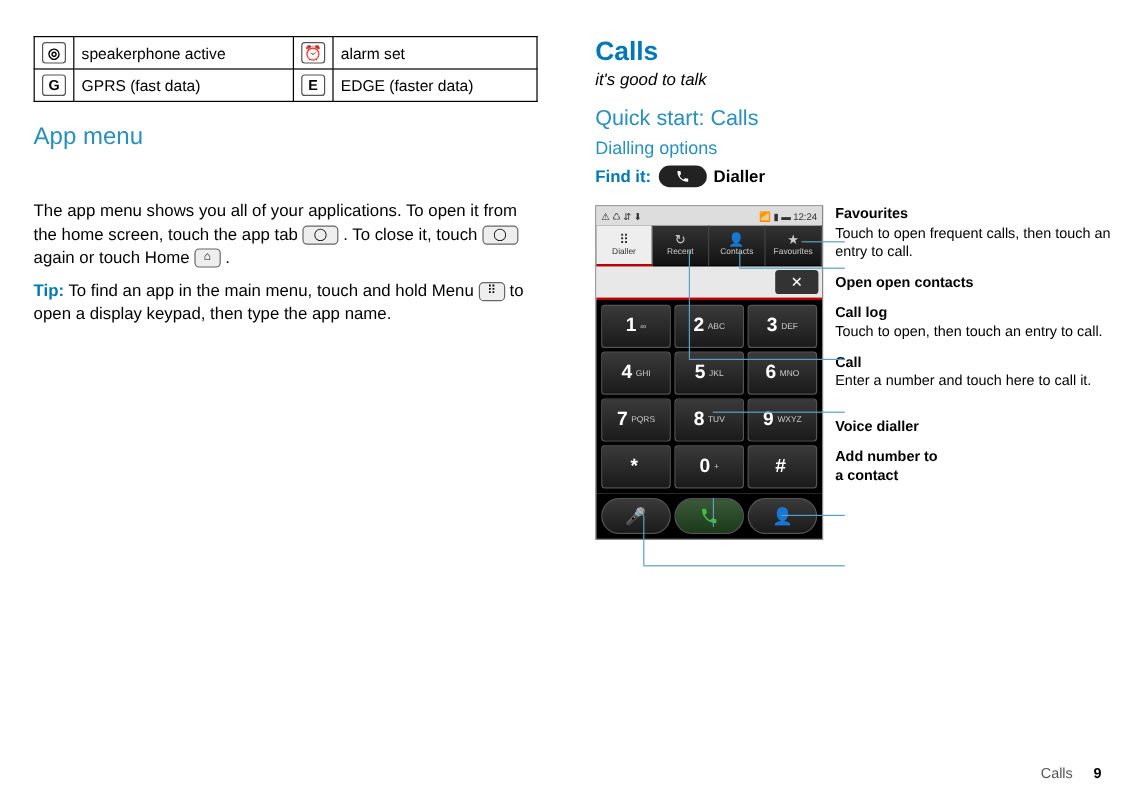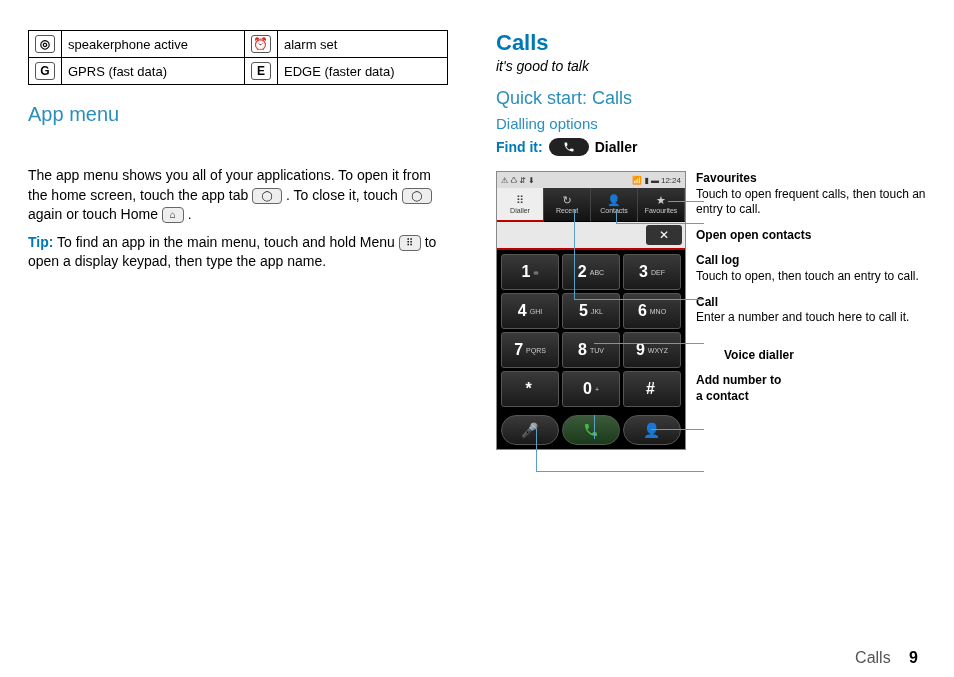--- a/index.html
+++ b/index.html
@@ -70,21 +70,21 @@
 
 .callouts { flex: 1; font-size: 12px; line-height: 1.3; }
 .callout { margin-bottom: 10px; }
 .callout .label { font-weight: bold; }
 
 
 .leader { position: absolute; border-color: #5aa0c4; }
 .leader.h { border-top: 1px solid #5aa0c4; height: 0; }
 .leader.v { border-left: 1px solid #5aa0c4; width: 0; }
 
-.footer { position: absolute; bottom: 10px; right: 36px; font-size: 16px; color: #555; }
+.footer { position: absolute; bottom: 26px; right: 36px; font-size: 12px; color: #555; }
 .footer .pg { font-weight: bold; color: #000; margin-left: 14px; }
 </style>
 </head>
 <body>
 
 <div class="columns">
 
   <div class="col-left">
     <table class="icon-table">
       <tbody>
@@ -253,21 +253,21 @@
           <div class="label">Open open contacts</div>
         </div>
         <div class="callout">
           <div class="label">Call log</div>
           <div>Touch to open, then touch an entry to call.</div>
         </div>
         <div class="callout">
           <div class="label">Call</div>
           <div>Enter a number and touch here to call it.</div>
         </div>
-        <div class="callout" style="margin-top:22px;margin-left:28px;">
+        <div class="callout" style="margin-top:22px;">
           <div class="label">Voice dialler</div>
         </div>
         <div class="callout">
           <div class="label">Add number to</div>
           <div class="label">a contact</div>
         </div>
       </div>
     </div>
   </div>
 </div>

